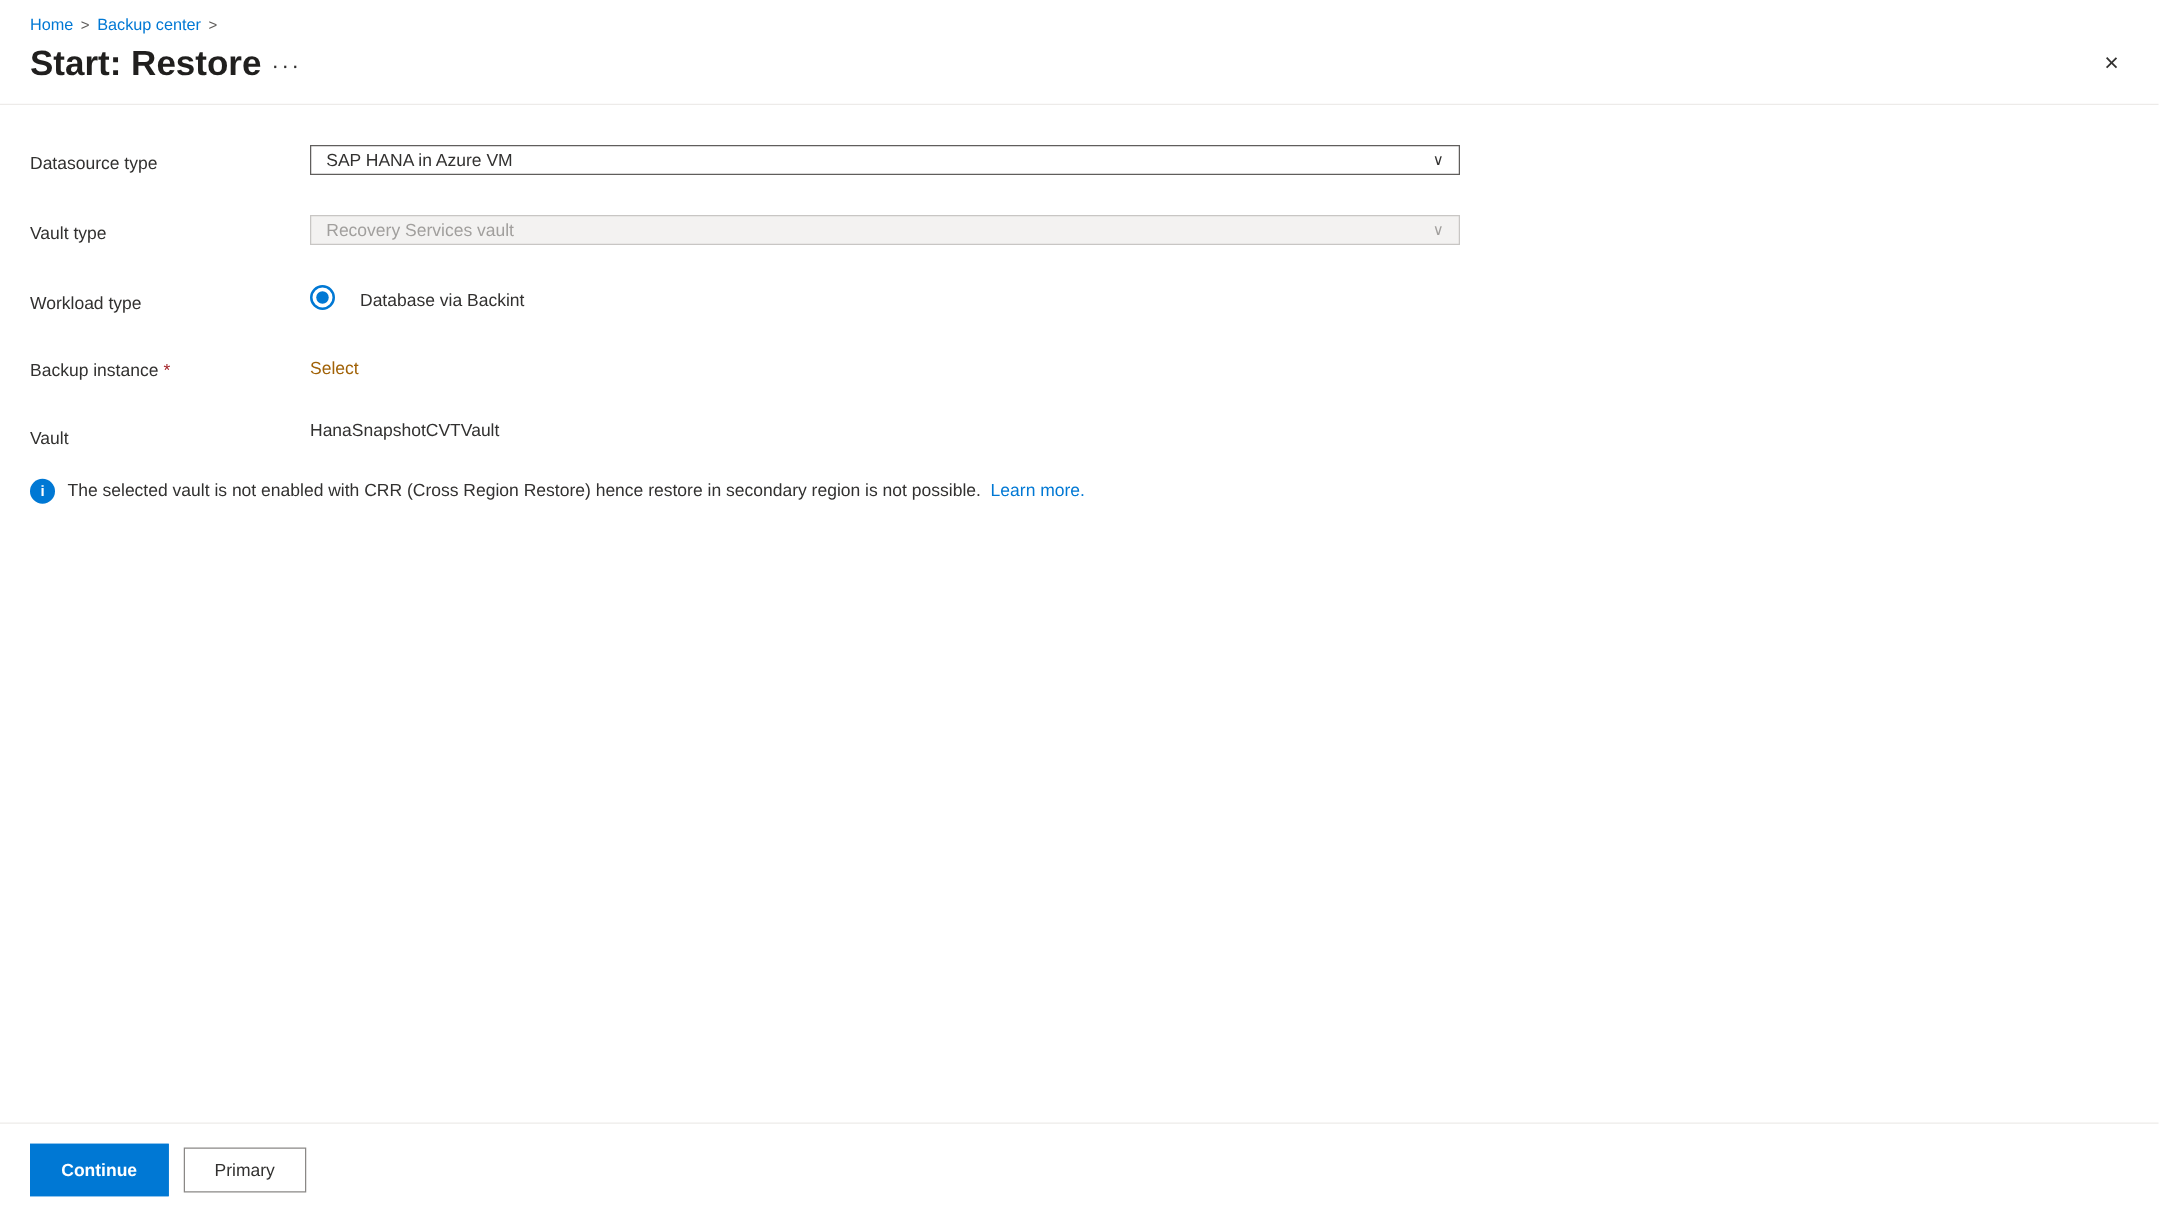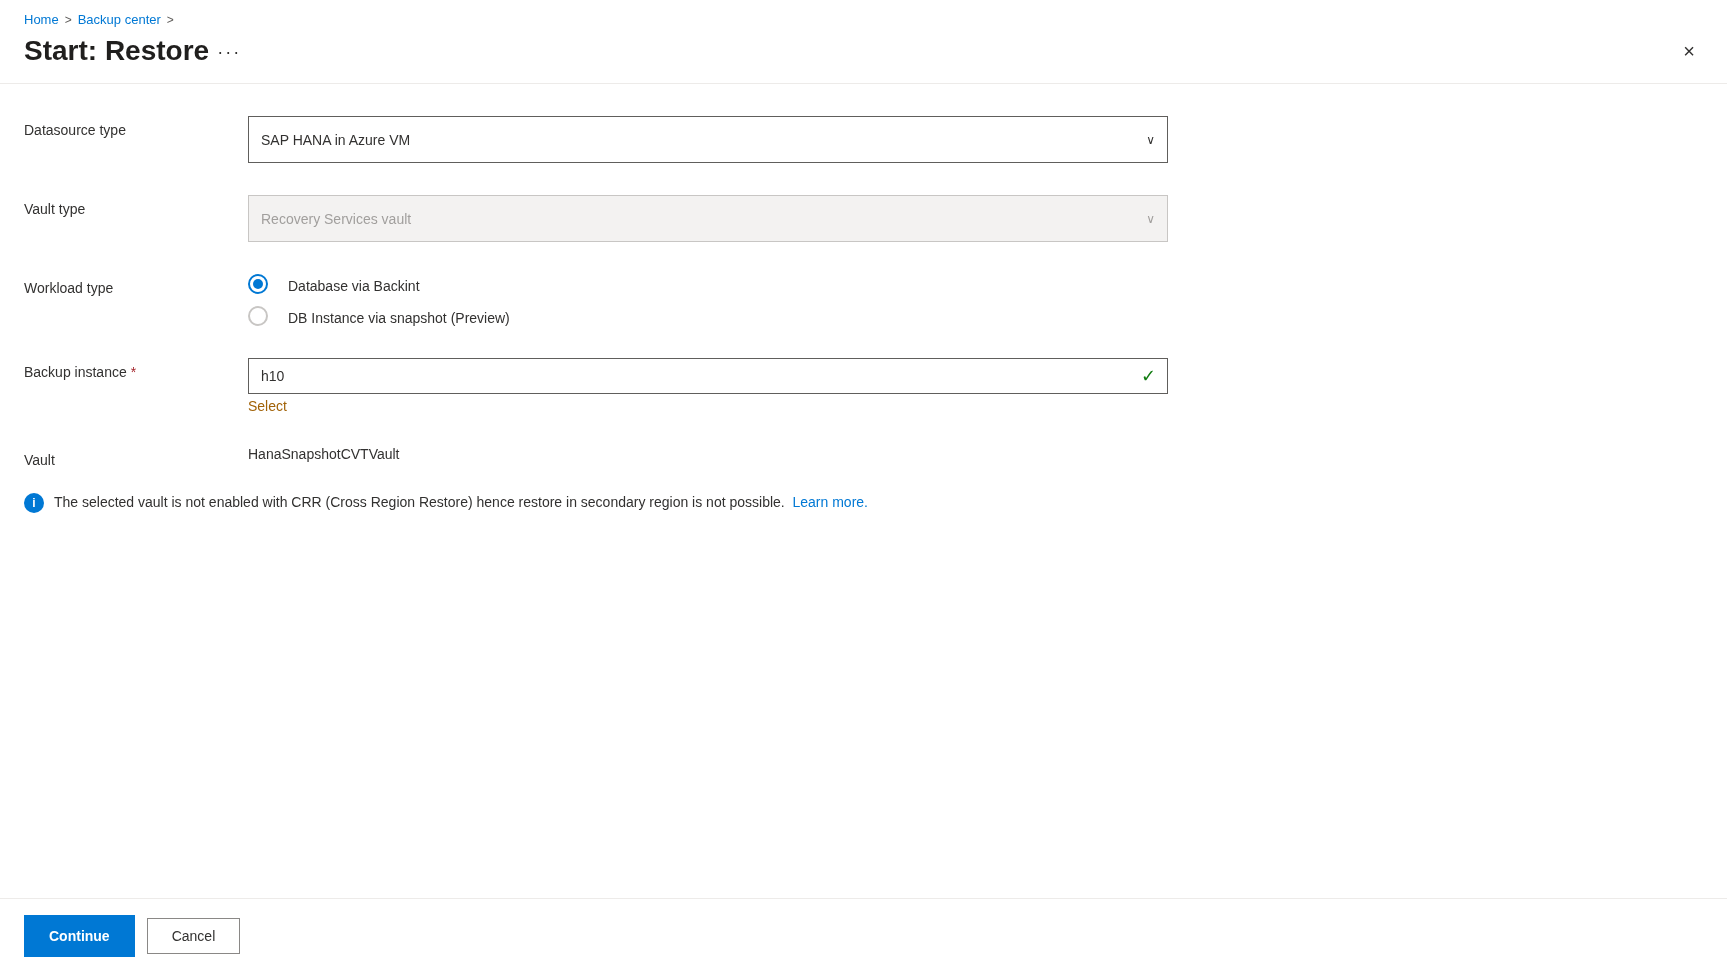--- a/index.html
+++ b/index.html
@@ -115,21 +115,21 @@
     
     .dropdown {
       width: 100%;
       border: 1px solid #605e5c;
       background: #ffffff;
       display: flex;
       align-items: center;
       justify-content: space-between;
       padding: 6px 12px;
       cursor: pointer;
-      height: 47px;
+      height: 24px;
     }
     .dropdown.disabled {
       background: #f3f2f1;
       border-color: #c8c6c4;
       cursor: default;
     }
     .dropdown-text {
       font-size: 14px;
       color: #323130;
     }
@@ -353,38 +353,30 @@
     </div>
 
     <div class="form-row">
       <div class="form-label">Workload type</div>
       <div class="form-control-area">
         <div class="radio-group">
           <div class="radio-option">
             <div class="radio-input checked"></div>
             <span class="radio-label">Database via Backint</span>
           </div>
-          <div class="radio-option">
-            <div class="radio-input"></div>
-            <span class="radio-label">DB Instance via snapshot (Preview)</span>
-          </div>
         </div>
       </div>
     </div>
 
     <div class="form-row">
       <div class="form-label">
         <span>Backup instance</span>
         <span class="required-star">*</span>
       </div>
       <div class="form-control-area">
-        <div class="input-with-check">
-          <input type="text" class="text-input" value="h10" style="">
-          <span class="input-checkmark">✓</span>
-        </div>
         <a href="#" class="select-link">Select</a>
       </div>
     </div>
 
     <div class="form-row">
       <div class="form-label">Vault</div>
       <div class="form-control-area">
         <span class="vault-value">HanaSnapshotCVTVault</span>
       </div>
     </div>
@@ -395,16 +387,16 @@
         <span>The selected vault is not enabled with CRR (Cross Region Restore) hence restore in secondary region is not possible.</span>
         &nbsp;<a href="#" class="info-link">Learn more.</a>
       </div>
     </div>
 
 
   </div>
 
   <div class="bottom-bar">
     <button class="btn-primary">Continue</button>
-    <button class="btn-secondary">Cancel</button>
+    <button class="btn-secondary">Primary</button>
   </div>
 
 </div>
 
 </body></html>

